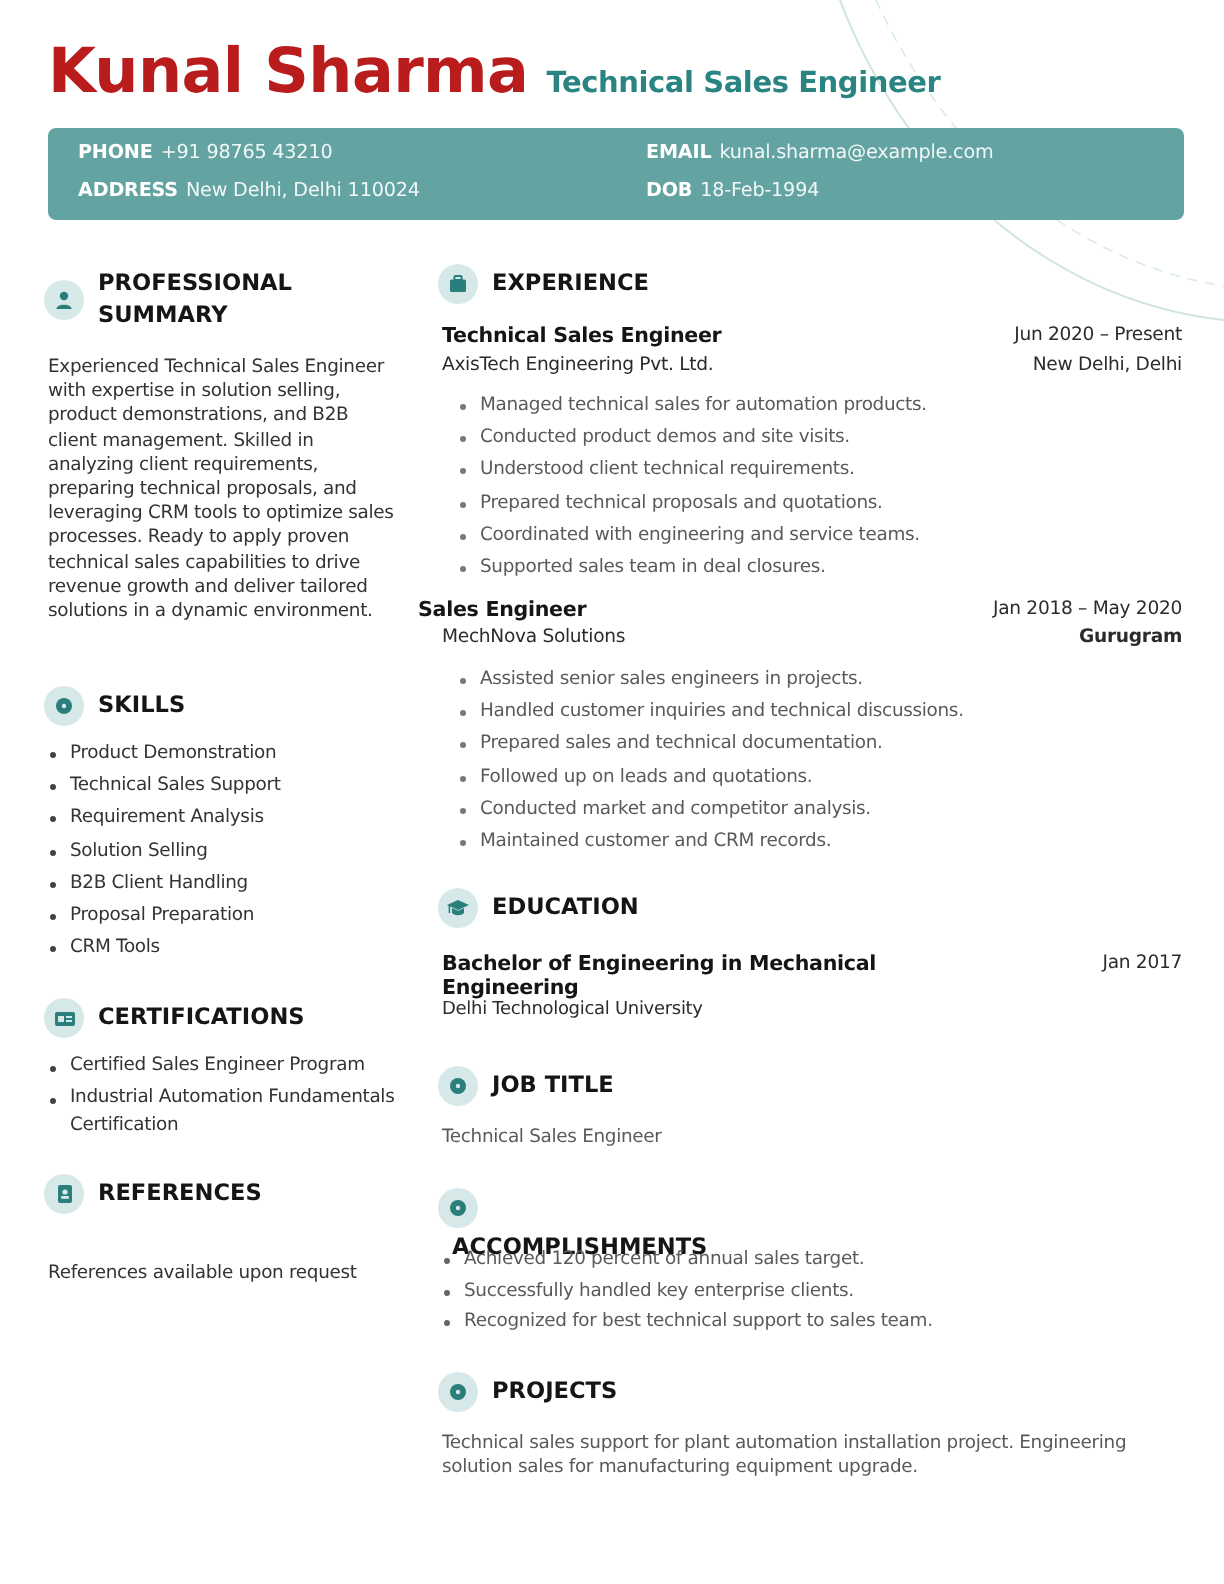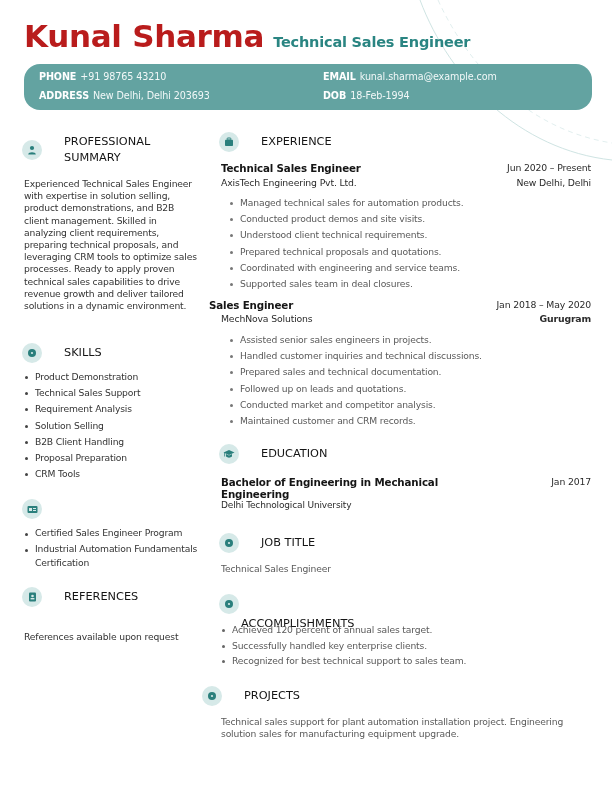--- a/index.html
+++ b/index.html
@@ -5,28 +5,28 @@
   * { box-sizing: border-box; margin: 0; padding: 0; }
   html, body { width: 612px; height: 792px; background: #ffffff; overflow: hidden; }
   body { position: relative; font-family: "DejaVu Sans", sans-serif; color: #222; }
 
   .deco { position: absolute; left: 0; top: 0; width: 612px; height: 200px; pointer-events: none; }
 
   .name-row { position: absolute; left: 24px; top: 18px; display: flex; align-items: baseline; white-space: nowrap; }
   .name { font-family: "DejaVu Sans", sans-serif; font-weight: bold; font-size: 31px; color: #b91c1c; letter-spacing: -0.3px; }
   .headline { margin-left: 9px; font-weight: bold; font-size: 14.5px; color: #2a8582; letter-spacing: -0.2px; }
 
-  .band { position: absolute; left: 24px; top: 64px; width: 568px; height: 46px; background: #63a3a1; border-radius: 16px; }
+  .band { position: absolute; left: 24px; top: 64px; width: 568px; height: 46px; background: #63a3a1; border-radius: 4px; }
   .band .item { position: absolute; font-size: 9.6px; color: #f2f8f8; white-space: nowrap; letter-spacing: -0.1px; }
   .band .lbl { font-weight: bold; color: #ffffff; margin-right: 4px; }
 
   .sec-head { position: absolute; display: flex; align-items: flex-start; }
   .sec-icon { width: 20px; height: 20px; border-radius: 50%; background: #d6e9e8; display: flex; align-items: center; justify-content: center; flex-shrink: 0; }
   .sec-icon svg { display: block; }
-  .sec-title { margin-left: 22px; font-weight: normal; font-size: 11.3px; color: #151515; line-height: 16px; letter-spacing: 0px; }
+  .sec-title { margin-left: 7px; font-weight: bold; font-size: 11.3px; color: #151515; line-height: 16px; letter-spacing: 0px; }
 
   .body-text { position: absolute; font-size: 9.2px; color: #333; line-height: 12.2px; letter-spacing: -0.15px; }
   .gray { color: #5a5a5a; }
 
   ul.blist { position: absolute; list-style: none; font-size: 9.2px; line-height: 16.2px; letter-spacing: -0.15px; }
   ul.blist li { position: relative; padding-left: 11px; }
   ul.blist li::before { content: ""; position: absolute; left: 1px; top: 7px; width: 3px; height: 3px; border-radius: 50%; background: #444; }
   ul.left li { color: #333; }
   ul.right li { color: #5a5a5a; padding-left: 19px; }
   ul.right li::before { left: 9px; background: #777; }
@@ -49,21 +49,21 @@
 <div class="name-row">
   <span class="name">Kunal Sharma</span>
   <span class="headline">Technical Sales Engineer</span>
 </div>
 
 <div class="band">
   <div class="item" style="left:15px; top:7px;">
     <span class="lbl">PHONE</span><span>+91 98765 43210</span>
   </div>
   <div class="item" style="left:15px; top:26px;">
-    <span class="lbl">ADDRESS</span><span>New Delhi, Delhi 203693</span>
+    <span class="lbl">ADDRESS</span><span>New Delhi, Delhi 110024</span>
   </div>
   <div class="item" style="left:299px; top:7px;">
     <span class="lbl">EMAIL</span><span>kunal.sharma@example.com</span>
   </div>
   <div class="item" style="left:299px; top:26px;">
     <span class="lbl">DOB</span><span>18-Feb-1994</span>
   </div>
 </div>
 
 <div class="sec-head" style="left:22px; top:134px;">
@@ -101,20 +101,21 @@
 
 <div class="sec-head" style="left:22px; top:499px;">
   <span class="sec-icon">
     <svg width="11" height="9" viewBox="0 0 11 9">
         <rect x="0.5" y="1" width="10" height="7" rx="1" fill="#2a7f7c"></rect>
         <rect x="2" y="3" width="3" height="3" fill="#d6e9e8"></rect>
         <rect x="6" y="3" width="3" height="1" fill="#d6e9e8"></rect>
         <rect x="6" y="5" width="3" height="1" fill="#d6e9e8"></rect>
       </svg>
   </span>
+  <span class="sec-title" style="line-height:20px;">CERTIFICATIONS</span>
 </div>
 <ul class="blist left" style="left:24px; top:526px; width:180px; line-height:13.8px;">
   <li style="margin-bottom:2px;">Certified Sales Engineer Program</li>
   <li>Industrial Automation Fundamentals Certification</li>
 </ul>
 
 <div class="sec-head" style="left:22px; top:587px;">
   <span class="sec-icon">
     <svg width="9" height="10" viewBox="0 0 9 10">
         <rect x="1" y="0.5" width="7" height="9" rx="1" fill="#2a7f7c"></rect>
@@ -195,21 +196,21 @@
       </svg>
   </span>
   <span class="sec-title" style="line-height:20px;">ACCOMPLISHMENTS</span>
 </div>
 <ul class="blist acc" style="left:221px; top:622px; width:370px; line-height:15.6px;">
   <li>Achieved 120 percent of annual sales target.</li>
   <li>Successfully handled key enterprise clients.</li>
   <li>Recognized for best technical support to sales team.</li>
 </ul>
 
-<div class="sec-head" style="left:202px; top:686px;">
+<div class="sec-head" style="left:219px; top:686px;">
   <span class="sec-icon">
     <svg width="10" height="10" viewBox="0 0 10 10">
         <circle cx="5" cy="5" r="4" fill="#2a7f7c"></circle>
         <circle cx="5" cy="5" r="1.1" fill="#d6e9e8"></circle>
       </svg>
   </span>
   <span class="sec-title" style="line-height:20px;">PROJECTS</span>
 </div>
 <div class="body-text gray" style="left:221px; top:716px; width:372px;">Technical sales support for plant automation installation project. Engineering solution sales for manufacturing equipment upgrade.</div>
 

